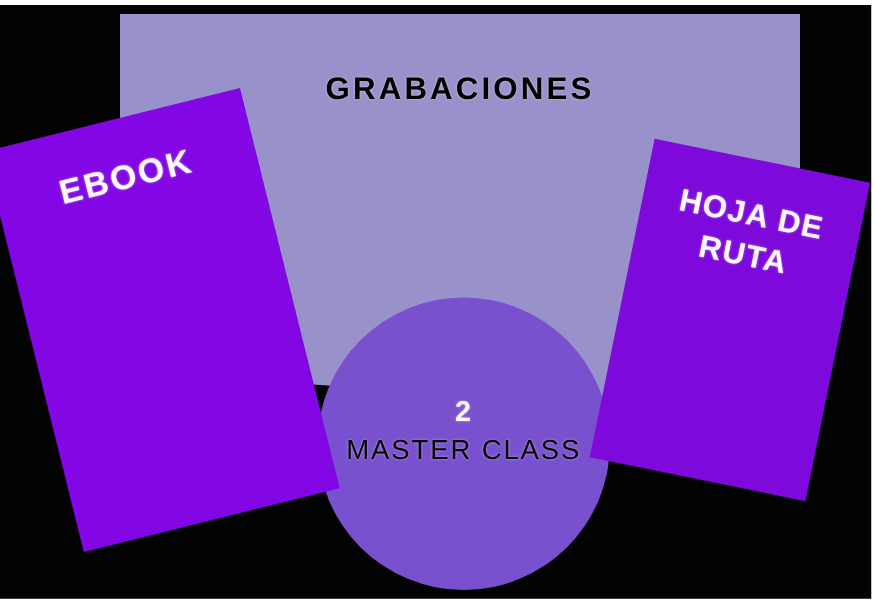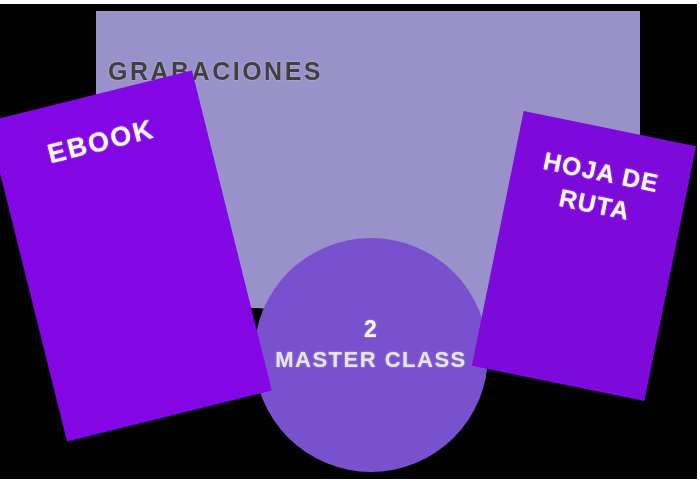--- a/index.html
+++ b/index.html
@@ -31,24 +31,24 @@
     position: absolute;
     left: 96px;
     top: 11px;
     width: 544px;
     height: 322px;
     clip-path: polygon(0% 0%, 100% 0%, 100% 100%, 0% 89%);
   }
   .screen-label {
     position: absolute;
     top: 46px;
-    left: 12px;
+    left: 0;
     width: 100%;
-    text-align: left;
-    color: #404040;
+    text-align: center;
+    color: #000000;
     font-size: 25px;
     font-weight: 700;
     letter-spacing: 2.5px;
     text-shadow: 0 0 2px rgba(255,255,255,0.55);
   }
   .circle {
     position: absolute;
     left: 254px;
     top: 238px;
     width: 234px;
@@ -63,23 +63,23 @@
   }
   .circle-count {
     color: #f8f6ff;
     font-size: 23px;
     font-weight: 700;
     letter-spacing: 1px;
     line-height: 1.3;
     text-shadow: 0 0 2px rgba(255,255,255,0.5);
   }
   .circle-label {
-    color: #e5e5e5;
+    color: #000000;
     font-size: 22px;
-    font-weight: 700;
+    font-weight: 400;
     letter-spacing: 1.5px;
     line-height: 1.35;
     text-shadow: 0 0 2px rgba(255,255,255,0.5);
   }
   .card {
     position: absolute;
     box-sizing: border-box;
     text-align: center;
     color: #fbf9ff;
     font-weight: 700;

